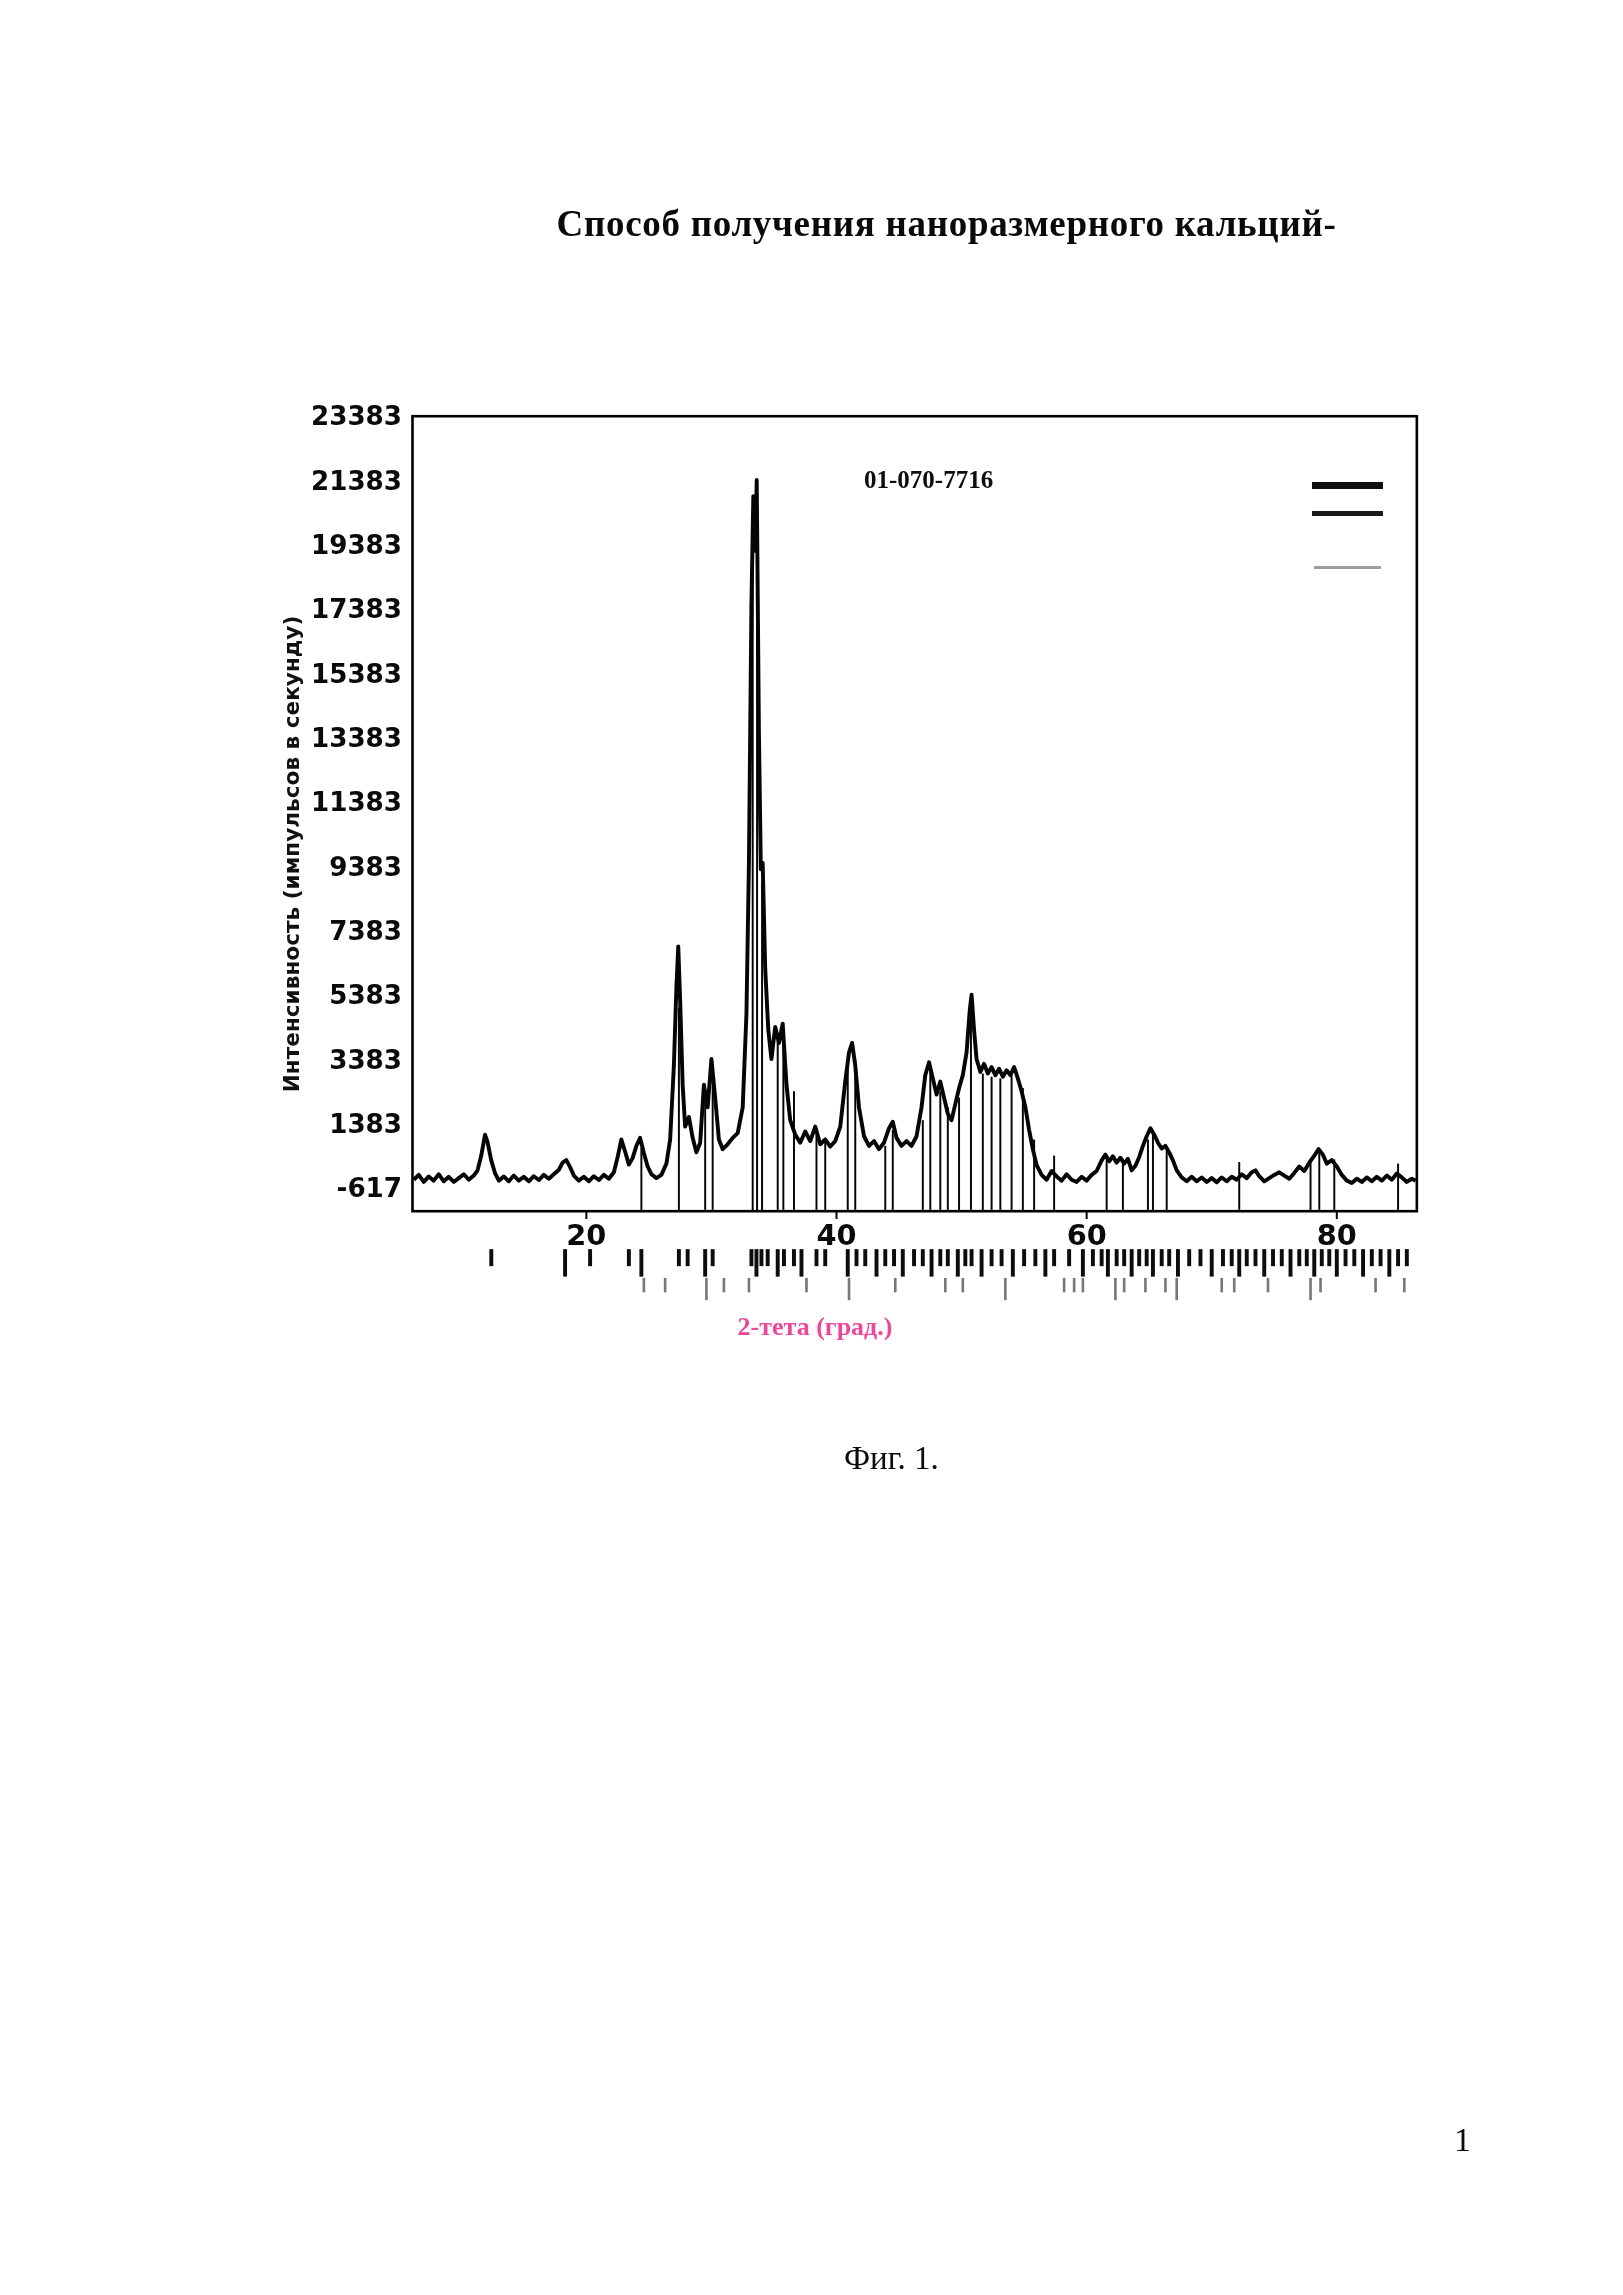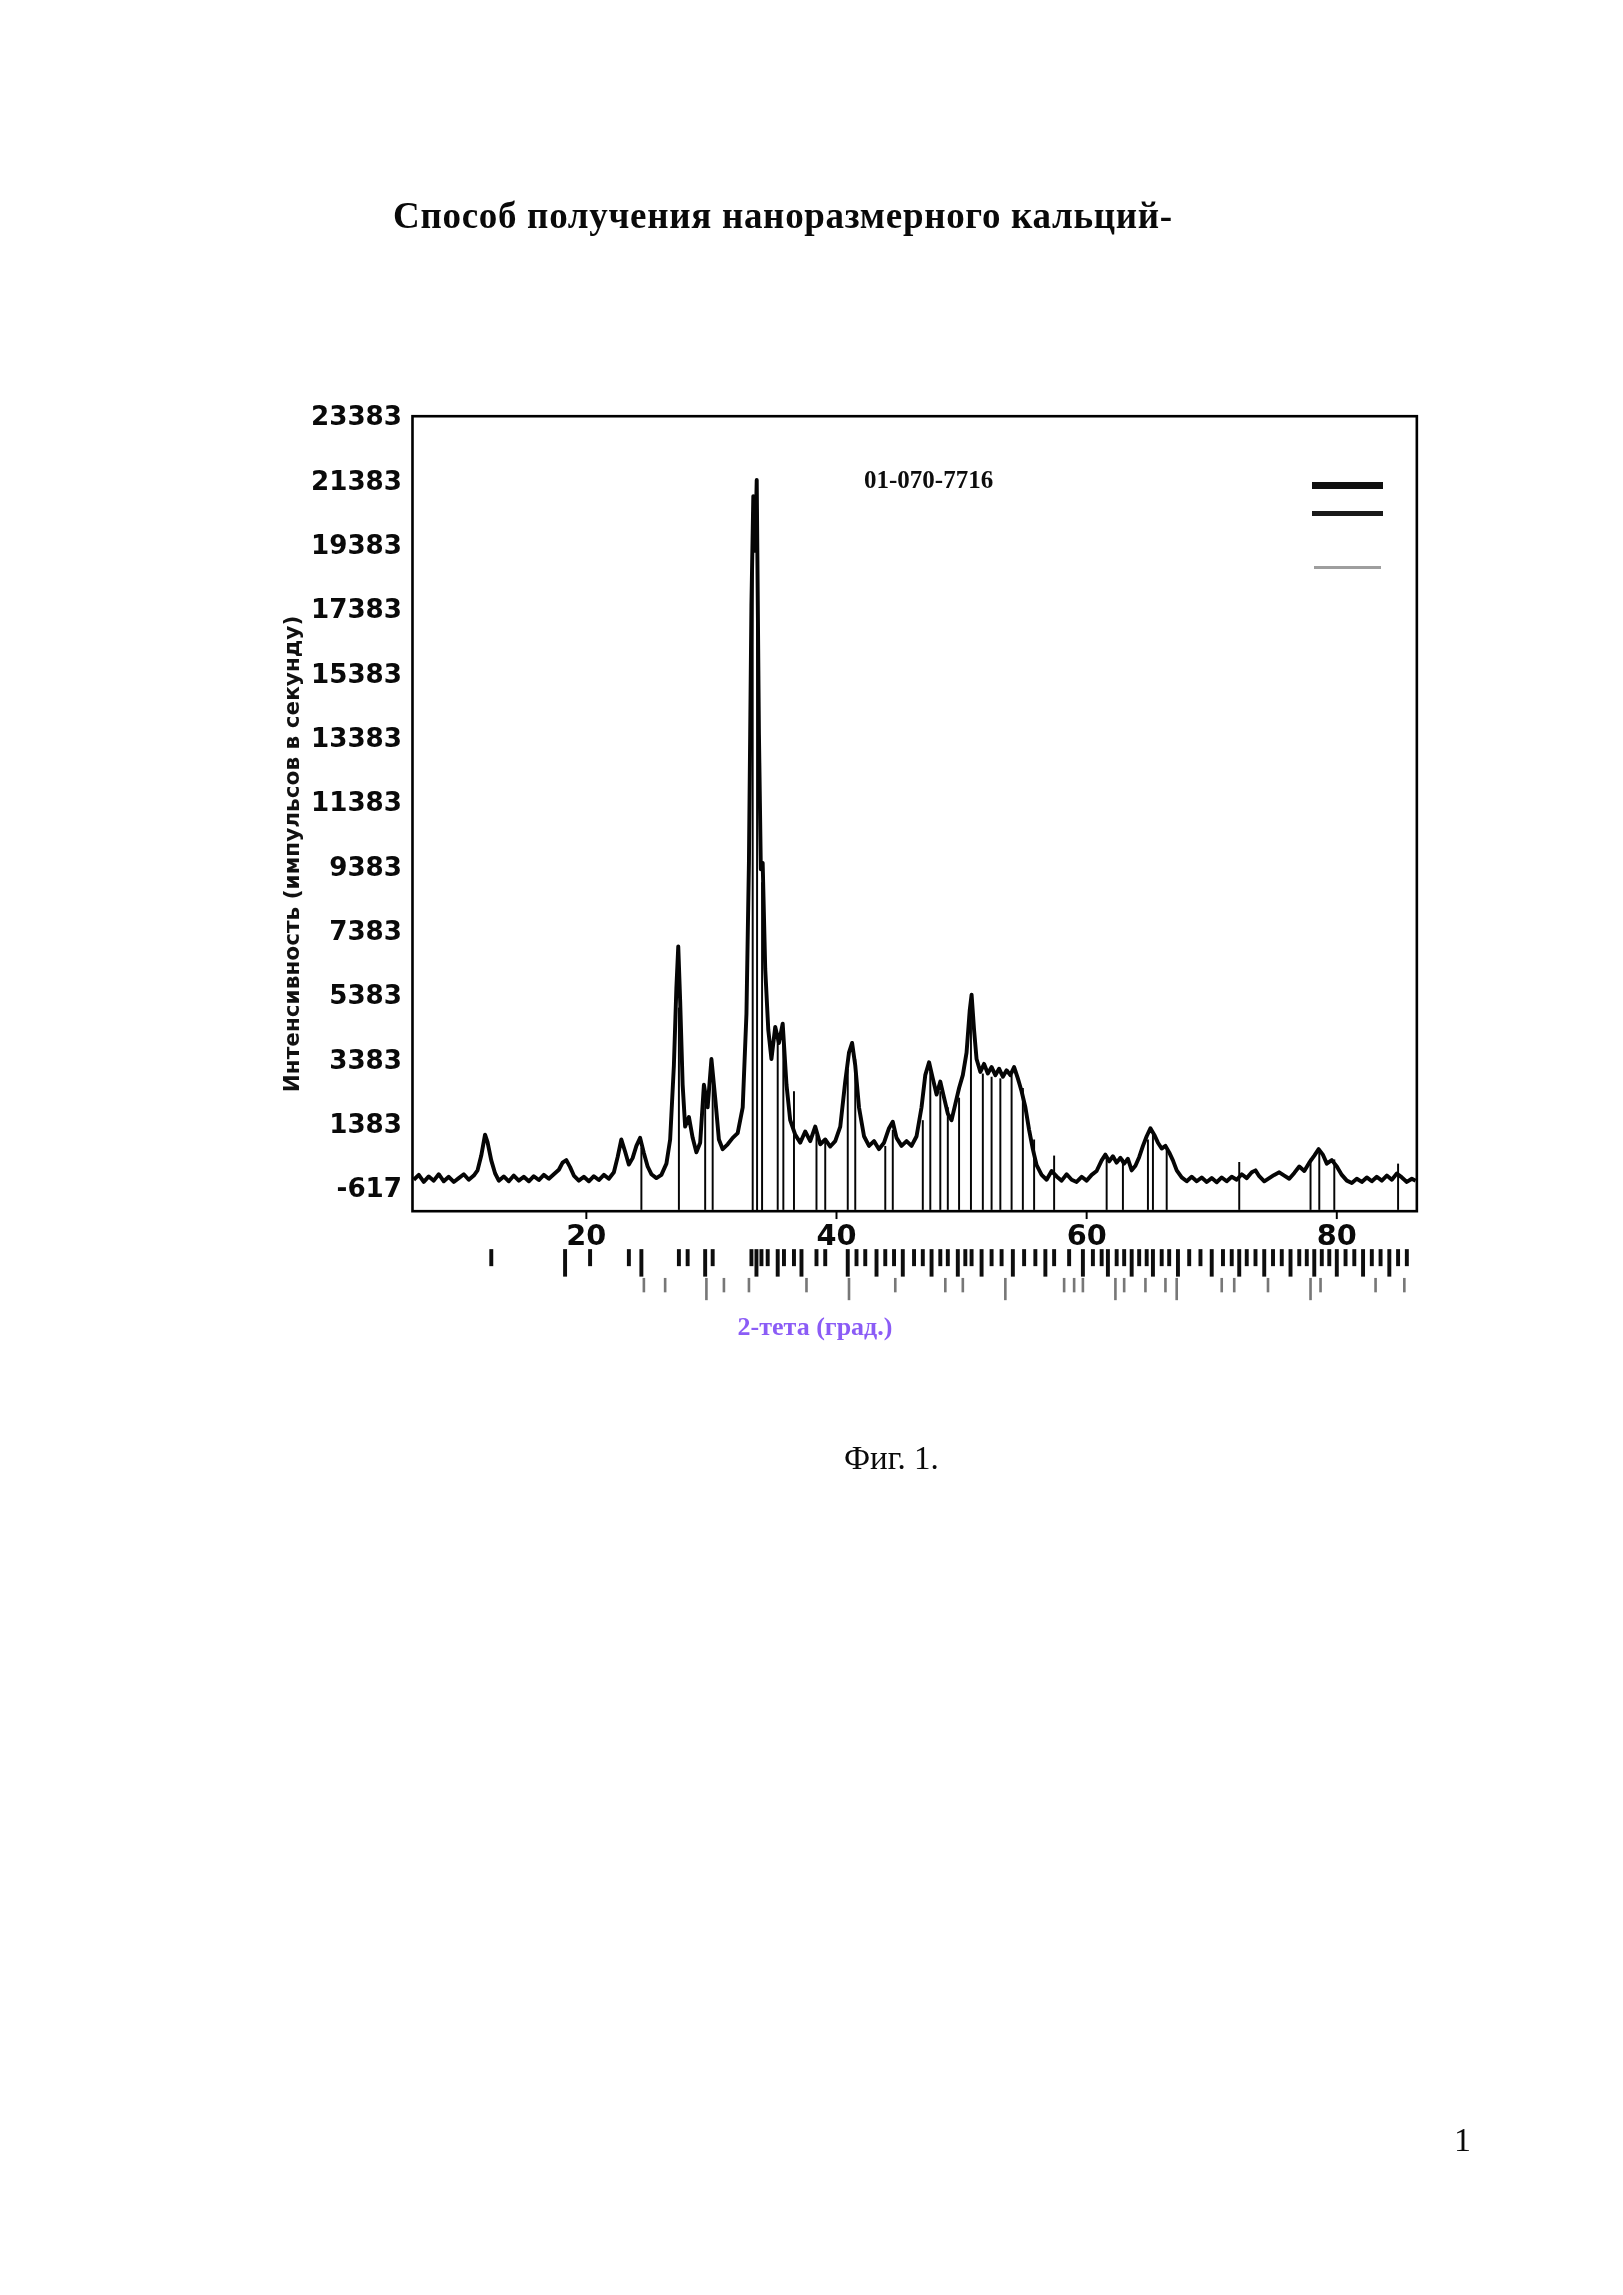--- a/index.html
+++ b/index.html
@@ -1,21 +1,21 @@
 <!DOCTYPE html>
 <html style="font-size:10.5px"><head>
 <meta charset="utf-8">
 <style>
   html,body{margin:0;padding:0;background:#ffffff;}
   body{width:1623px;height:2295px;position:relative;font-family:"Liberation Serif",serif;color:#0b0b0b;overflow:hidden;}
-  .title{position:absolute;left:393px;top:180px;width:1107px;text-align:left;font-weight:bold;font-size:37px;line-height:72px;letter-spacing:0.7px;color:#0a0a0a;}
+  .title{position:absolute;left:393px;top:188px;width:1107px;text-align:center;font-weight:bold;font-size:37px;line-height:72px;letter-spacing:0.7px;color:#0a0a0a;}
   .figwrap{position:absolute;left:262px;top:367px;width:1217px;height:1021px;text-align:center;}
   #xrd-svg{position:absolute;left:0;top:0;width:1217px;height:1021px;}
   .ylab{position:absolute;left:291px;top:854px;transform:translate(-50%,-50%) rotate(-90deg);font-family:"DejaVu Sans",sans-serif;font-weight:bold;font-size:21.6px;white-space:nowrap;color:#111;}
-  .xlab{position:absolute;left:815px;top:1312px;transform:translateX(-50%);font-weight:bold;font-size:26px;color:#8b5cf6;}
+  .xlab{position:absolute;left:815px;top:1312px;transform:translateX(-50%);font-weight:bold;font-size:26px;color:#ec4899;}
   #legend{position:absolute;left:864px;top:458px;width:458px;font-weight:bold;font-size:25px;line-height:43px;color:#0d0d0d;}
   .caption{position:absolute;left:844px;top:1440px;font-size:33px;color:#0a0a0a;}
   .pagenum{position:absolute;left:1454px;top:2121px;font-size:34px;color:#0a0a0a;}
   .sw{position:absolute;}
 </style>
 </head>
 <body>
 
 <div class="title">
   <div>Способ получения наноразмерного кальций-</div>

